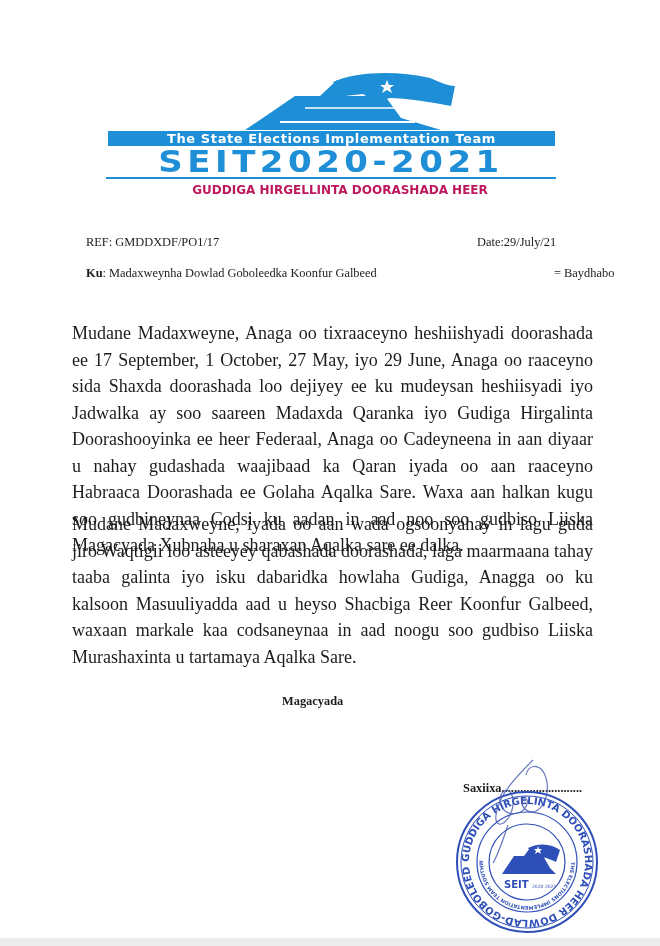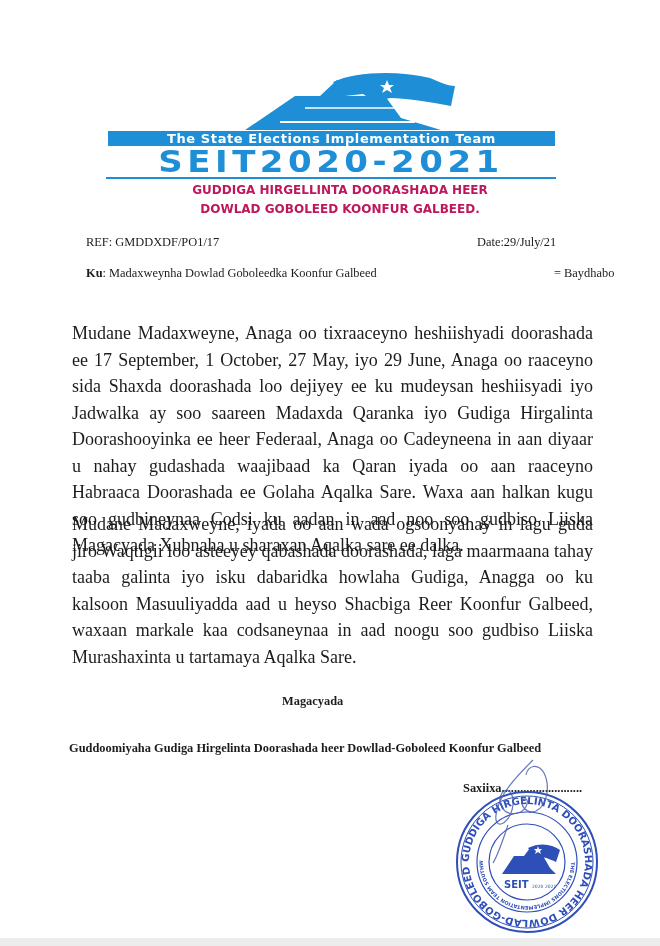--- a/index.html
+++ b/index.html
@@ -72,36 +72,34 @@
     <path d="M108 10 C130 0, 170 -2, 205 6 C215 10, 222 14, 230 14 L226 34 C205 30, 180 26, 165 26 L150 30 L138 22 L120 24 Z" fill="#1e8fd6"></path>
     <path d="M55 50 L190 50" stroke="#ffffff" stroke-width="2"></path>
     <path d="M80 36 L170 36" stroke="#ffffff" stroke-width="1.5"></path>
     <polygon points="162,8 164,13 169,13 165,16 167,21 162,18 157,21 159,16 155,13 160,13" fill="#ffffff"></polygon>
   </svg>
 
   <div class="banner">The State Elections Implementation Team</div>
   <div class="seit">SEIT2020-2021</div>
   <div class="rule"></div>
   <div class="committee l1">GUDDIGA HIRGELLINTA DOORASHADA HEER</div>
-  <div class="committee l2">DOWLAD GOBOLEED KOONFUR GALBEED.</div>
 
   <div class="txt ref">REF: GMDDXDF/PO1/17</div>
   <div class="txt date">Date:29/July/21</div>
 
   <div class="txt to">
     <b>Ku</b><span>: Madaxweynha Dowlad Goboleedka Koonfur Galbeed</span>
   </div>
   <div class="txt city">= Baydhabo</div>
 
 
   <div class="para p1">Mudane Madaxweyne, Anaga oo tixraaceyno heshiishyadi doorashada ee 17 September, 1 October, 27 May, iyo 29 June, Anaga oo raaceyno sida Shaxda doorashada loo dejiyey ee ku mudeysan heshiisyadi iyo Jadwalka ay soo saareen Madaxda Qaranka iyo Gudiga Hirgalinta Doorashooyinka ee heer Federaal, Anaga oo Cadeyneena in aan diyaar u nahay gudashada waajibaad ka Qaran iyada oo aan raaceyno Habraaca Doorashada ee Golaha Aqalka Sare. Waxa aan halkan kugu soo gudbineynaa Codsi ku aadan in aad noo soo gudbiso Liiska Magacyada Xubnaha u sharaxan Aqalka sare ee dalka.</div>
   <div class="para p2">Mudane Madaxweyne, iyada oo aan wada ogsoonyahay in lagu guda jiro Waqtigii loo asteeyey qabashada doorashada, laga maarmaana tahay taaba galinta iyo isku dabaridka howlaha Gudiga, Anagga oo ku kalsoon Masuuliyadda aad u heyso Shacbiga Reer Koonfur Galbeed, waxaan markale kaa codsaneynaa in aad noogu soo gudbiso Liiska Murashaxinta u tartamaya Aqalka Sare.</div>
 
   <div class="txt bold thanks">Magacyada</div>
-  <div class="txt bold chair">Guddoomiyaha Gudiga Hirgelinta Doorashada heer Dowllad-Goboleed Koonfur Galbeed</div>
   <div class="txt bold sign">Saxiixa..........................</div>
 
   <svg class="stamp" viewBox="0 0 150 145">
     <defs>
       <path id="outerArc" d="M75,72 m-58,0 a58,58 0 1,1 116,0 a58,58 0 1,1 -116,0"></path>
       <path id="innerArc" d="M75,72 m-44,0 a44,44 0 1,1 88,0 a44,44 0 1,1 -88,0"></path>
     </defs>
     <circle cx="75" cy="72" r="70" fill="none" stroke="#2f4fb8" stroke-width="2"></circle>
     <circle cx="75" cy="72" r="66" fill="none" stroke="#2f4fb8" stroke-width="1"></circle>
     <circle cx="75" cy="72" r="50" fill="none" stroke="#2f4fb8" stroke-width="1.2"></circle>

